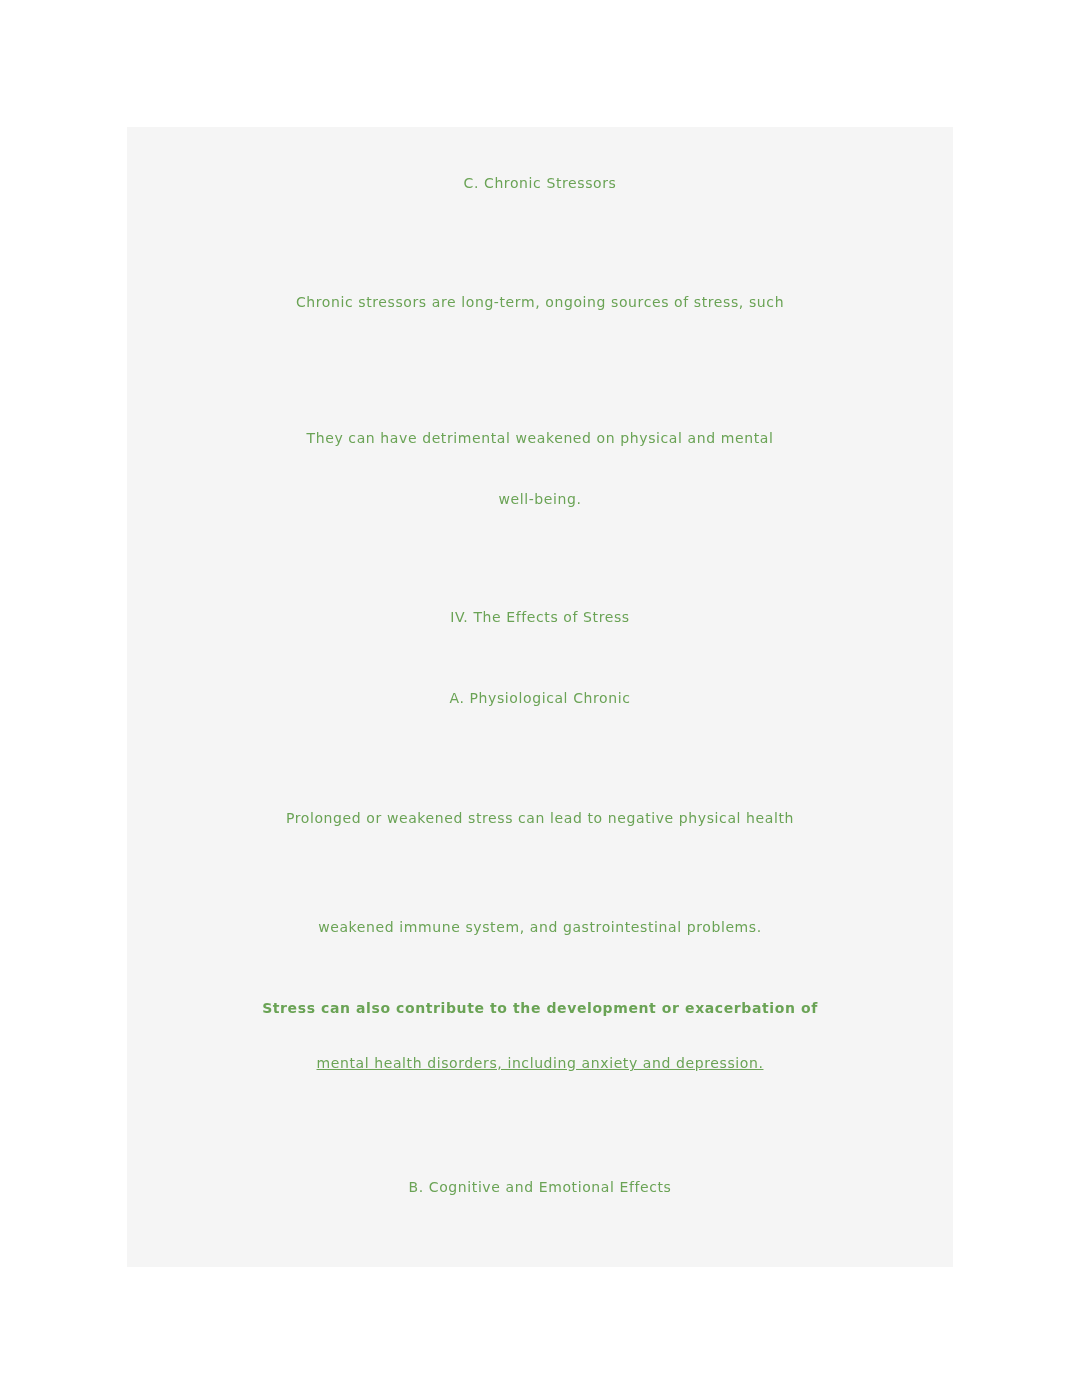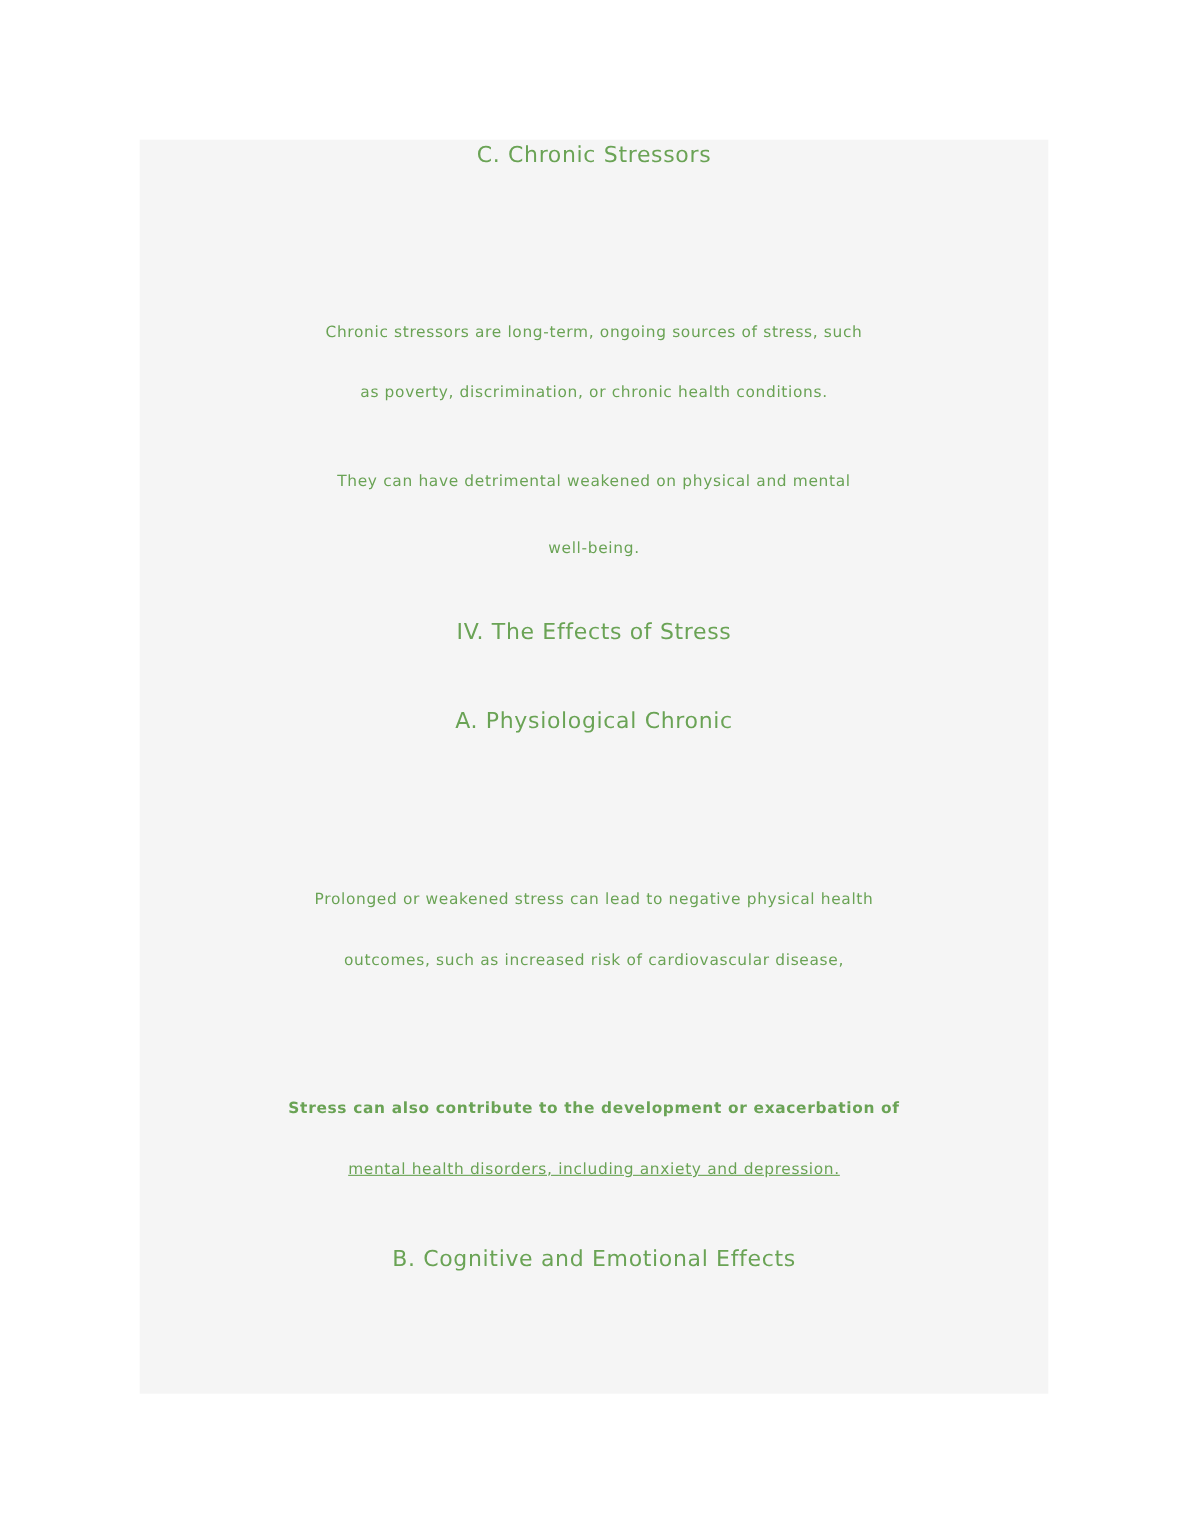--- a/index.html
+++ b/index.html
@@ -27,39 +27,39 @@
       left: 0;
       width: 826px;
       text-align: center;
       color: #6aa355;
       font-size: 14px;
       letter-spacing: 0.6px;
       white-space: nowrap;
       line-height: 26px;
     }
     .heading {
-      font-size: 20px;
+      font-size: 14px;
+      margin-top: 43px;
     }
   </style>
 </head>
 <body>
 
 <div class="page">
   <div class="line heading" style="top:0px;">C. Chronic Stressors</div>
 
   <div class="line" style="top:162px;">Chronic stressors are long-term, ongoing sources of stress, such</div>
-  <div class="line" style="top:217px;">as poverty, discrimination, or chronic health conditions.</div>
 
   <div class="line" style="top:298px;">They can have detrimental weakened on physical and mental</div>
   <div class="line" style="top:359px;">well-being.</div>
 
   <div class="line heading" style="top:434px;">IV. The Effects of Stress</div>
 
   <div class="line heading" style="top:515px;">A. Physiological Chronic</div>
 
   <div class="line" style="top:678px;">Prolonged or weakened stress can lead to negative physical health</div>
-  <div class="line" style="top:733px;">outcomes, such as increased risk of cardiovascular disease,</div>
+  <div class="line" style="top:787px;">weakened immune system, and gastrointestinal problems.</div>
 
   <div class="line" style="top:868px;font-weight:bold;">Stress can also contribute to the development or exacerbation of</div>
   <div class="line" style="top:923px;text-decoration:underline;">mental health disorders, including anxiety and depression.</div>
 
   <div class="line heading" style="top:1004px;">B. Cognitive and Emotional Effects</div>
 </div>
 
 </body></html>

